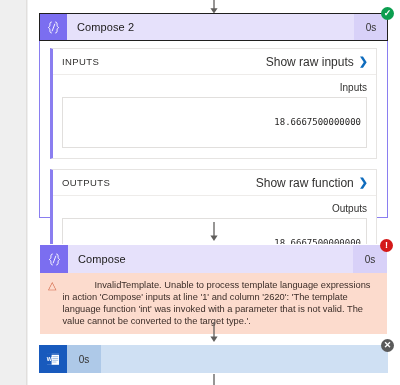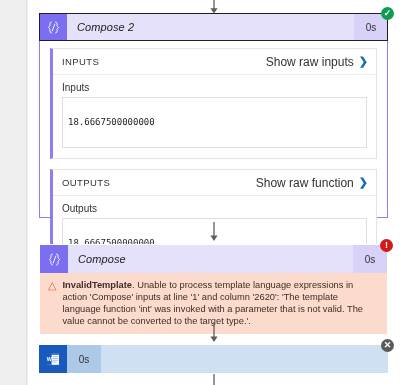--- a/index.html
+++ b/index.html
@@ -89,21 +89,20 @@
     background: #185abd;
   }
   .card-title {
     flex: 1;
     display: flex;
     align-items: center;
     padding-left: 10px;
     font-size: 11px;
     color: #1b1a19;
     letter-spacing: .1px;
-    font-style: italic;
   }
   .card-duration {
     width: 30px;
     min-width: 34px;
     display: flex;
     align-items: center;
     justify-content: center;
     font-size: 10px;
     color: #323130;
     background: #d8d1f8;
@@ -126,20 +125,21 @@
     line-height: 1;
     z-index: 5;
   }
   .badge.ok     { background: #0b9e4f; }
   .badge.err    { background: #d41919; }
   .badge.skip   { background: #5a5a5a; }
 
   
   .card-body {
     padding: 8px 10px 10px 10px;
+    text-align: right;
   }
   .panel {
     border: 1px solid #e6e4e2;
     border-left: 3px solid #8a7ef0;
     background: #ffffff;
     margin-bottom: 10px;
   }
   .panel-head {
     display: flex;
     align-items: center;
@@ -203,21 +203,21 @@
     font-size: 11px;
     line-height: 12px;
     margin-right: 6px;
     flex-shrink: 0;
   }
   .error-text {
     font-size: 9.3px;
     line-height: 12px;
     color: #3b2d28;
   }
-  .error-text b { font-weight: bold; }
+  .error-text b { font-weight: normal; margin-left: 32px; }
 
   
   .card-word {
     top: 345px;
   }
   .card-word .card-header {
     background: #cfe0f3;
   }
   .card-word .card-title { color: #1b1a19; }
 

